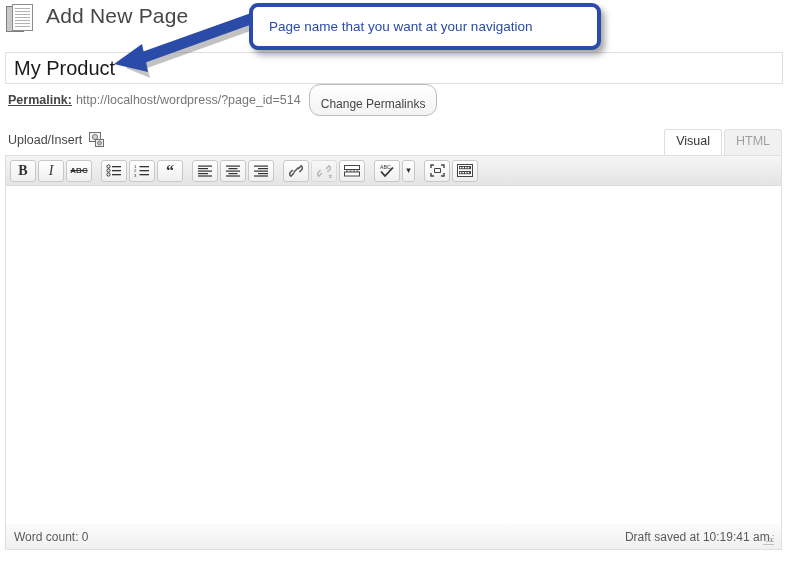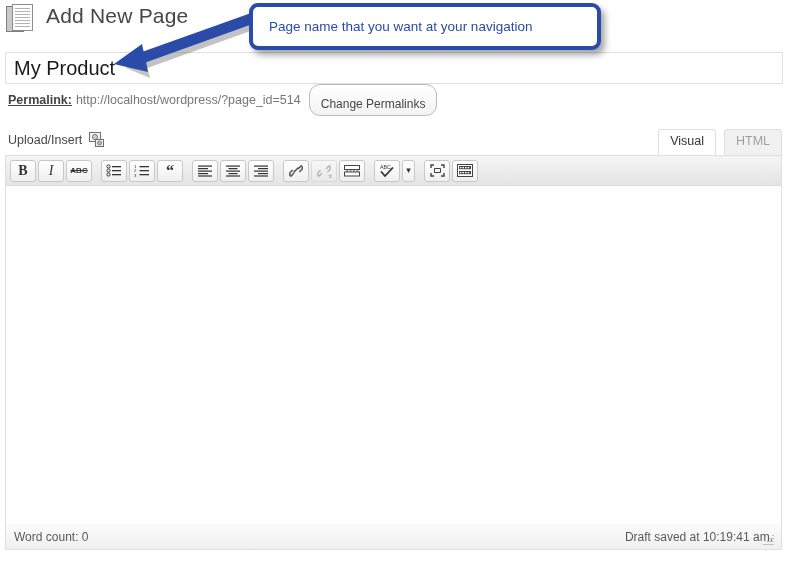--- a/index.html
+++ b/index.html
@@ -152,21 +152,21 @@
   .media-icon {
     position: relative;
     width: 17px; height: 16px;
     flex: none;
   }
   .editor-tabs {
     position: absolute;
     right: 6px; top: 129px;
     display: flex;
     align-items: flex-end;
-    gap: 8px;
+    gap: 2px;
   }
   .etab {
     font-size: 12.5px;
     padding: 5px 11px 6px;
     border: 1px solid #dfdfdf;
     border-bottom: none;
     border-radius: 3px 3px 0 0;
     cursor: pointer;
     line-height: 1.1;
   }

